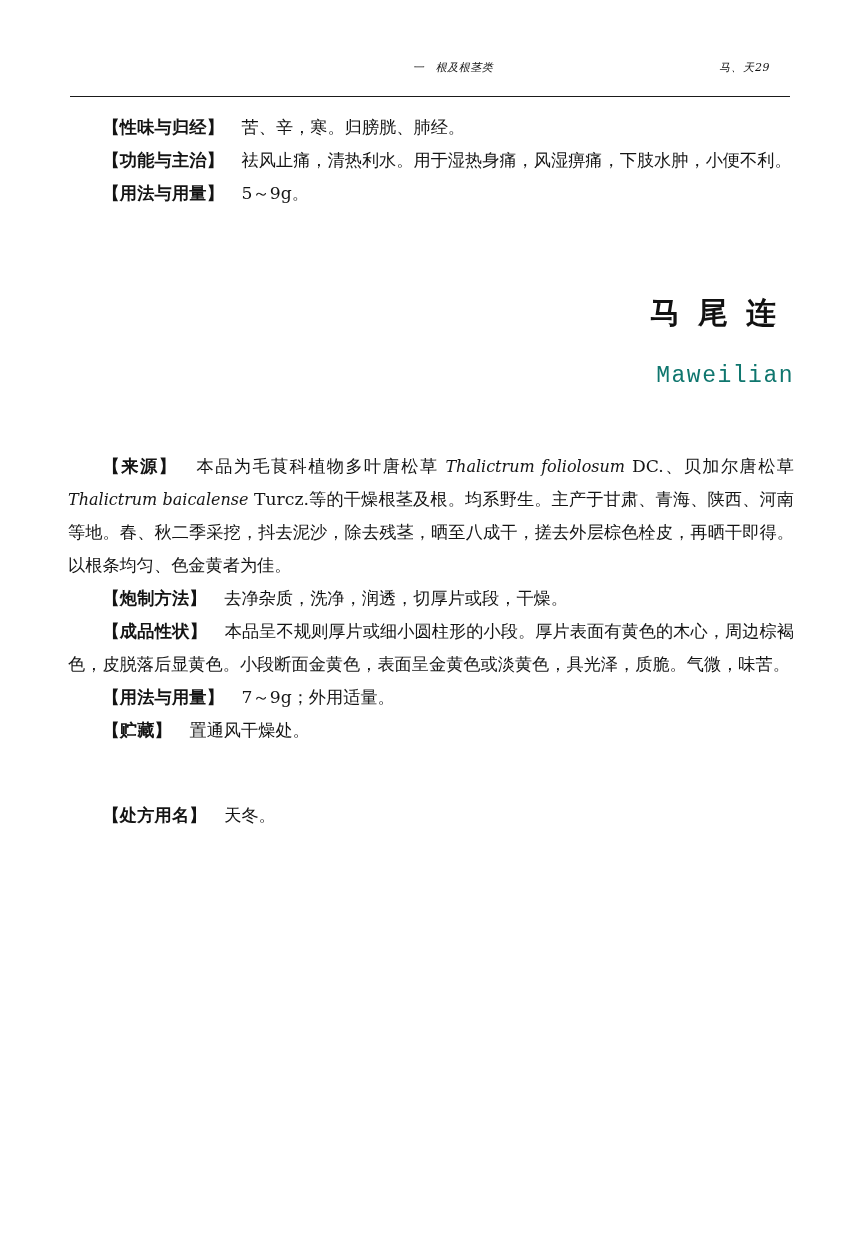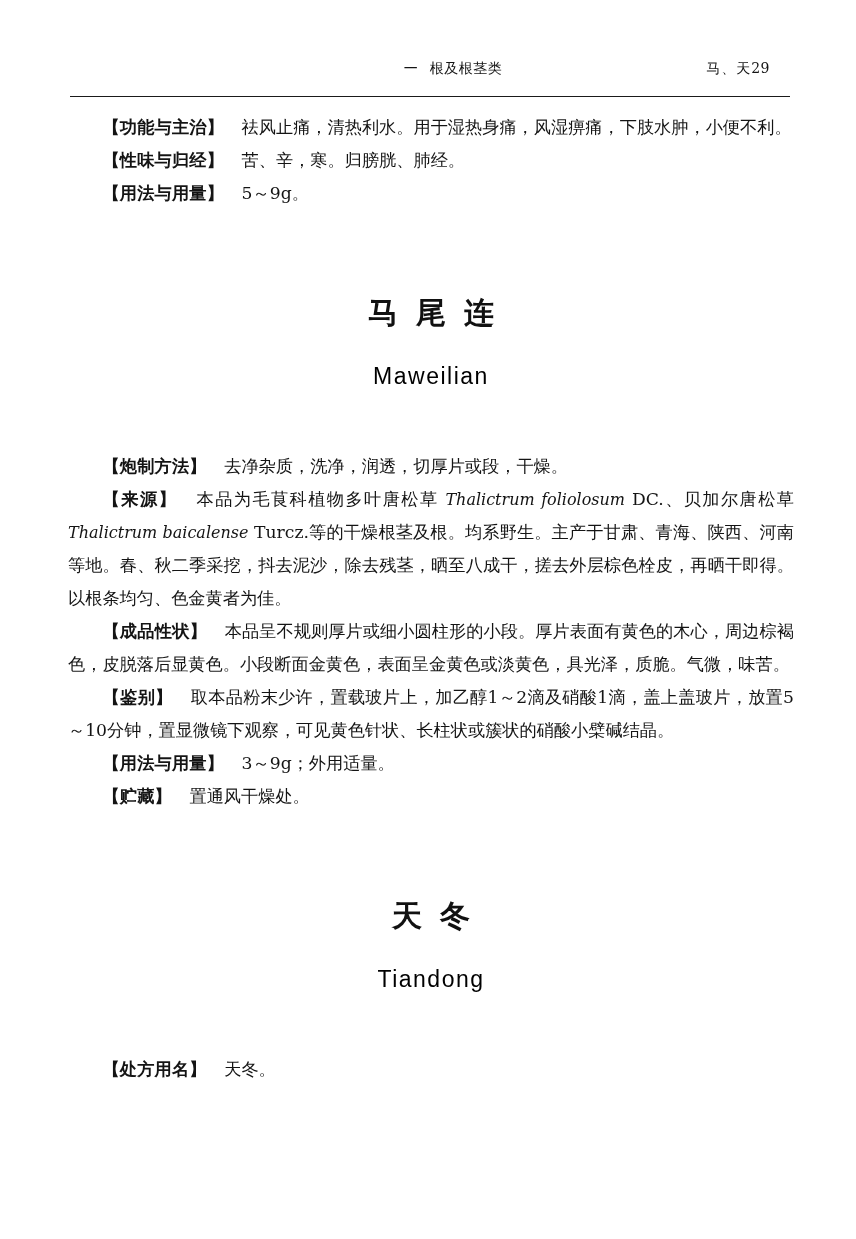--- a/index.html
+++ b/index.html
@@ -21,22 +21,23 @@
     width: 856px;
     height: 1239px;
     box-sizing: border-box;
     padding: 56px 62px 20px 68px;
   }
 
   
   .header {
     position: relative;
     height: 34px;
-    font-size: 14px;
+    font-size: 11px;
     letter-spacing: 0.5px;
+    font-style: italic;
   }
   .header .center {
     position: absolute;
     left: 0; right: 0;
     top: 4px;
     text-align: center;
     padding-left: 44px;
   }
   .header .center .dash {
     letter-spacing: 2px;
@@ -77,36 +78,36 @@
   }
   .tag + .sp { display: inline-block; width: 0.7em; }
   .latin {
     font-style: italic;
     font-family: "DejaVu Serif", "Liberation Serif", serif;
     font-size: 16px;
   }
 
   
   .entry-head {
-    text-align: center;
+    text-align: right;
     margin-top: 74px;
   }
   .entry-head .cn {
     font-family: "DejaVu Sans", "Liberation Sans", sans-serif;
     font-weight: bold;
     font-size: 30px;
     letter-spacing: 18px;
     padding-left: 18px;
     color: #111;
   }
   .entry-head .py {
-    font-family: Liberation Sans, sans-serif;
+    font-family: Liberation Mono, monospace;
     font-size: 23px;
     letter-spacing: 1.5px;
-    color: #000000;
+    color: #0f766e;
     margin-top: 12px;
   }
   .gap-after-head { height: 52px; }
 </style>
 </head>
 <body>
 
 <div class="page">
 
   <div class="header">
@@ -115,75 +116,67 @@
     </div>
     <div class="right">
       <span class="chap">马、天</span><span class="pageno">29</span>
     </div>
   </div>
   <div class="rule"></div>
 
   <div class="body">
 
     <p class="para">
+      <span class="tag">【性味与归经】</span><span class="sp"></span>
+      <span>苦、辛，寒。归膀胱、肺经。</span>
+    </p>
+    <p class="para">
       <span class="tag">【功能与主治】</span><span class="sp"></span>
       <span>祛风止痛，清热利水。用于湿热身痛，风湿痹痛，下肢水肿，小便不利。</span>
-    </p>
-    <p class="para">
-      <span class="tag">【性味与归经】</span><span class="sp"></span>
-      <span>苦、辛，寒。归膀胱、肺经。</span>
     </p>
     <p class="para">
       <span class="tag">【用法与用量】</span><span class="sp"></span>
       <span>5～9g。</span>
     </p>
 
     <div class="entry-head">
       <div class="cn">马尾连</div>
       <div class="py">Maweilian</div>
     </div>
     <div class="gap-after-head"></div>
 
 
     <p class="para">
-      <span class="tag">【炮制方法】</span><span class="sp"></span>
-      <span>去净杂质，洗净，润透，切厚片或段，干燥。</span>
+      <span class="tag">【来源】</span><span class="sp"></span>
+      <span>本品为毛茛科植物多叶唐松草 </span><span class="latin">Thalictrum foliolosum</span><span> DC.、贝加尔唐松草 </span><span class="latin">Thalictrum baicalense</span><span> Turcz.等的干燥根茎及根。均系野生。主产于甘肃、青海、陕西、河南等地。春、秋二季采挖，抖去泥沙，除去残茎，晒至八成干，搓去外层棕色栓皮，再晒干即得。以根条均匀、色金黄者为佳。</span>
     </p>
 
     <p class="para">
-      <span class="tag">【来源】</span><span class="sp"></span>
-      <span>本品为毛茛科植物多叶唐松草 </span><span class="latin">Thalictrum foliolosum</span><span> DC.、贝加尔唐松草 </span><span class="latin">Thalictrum baicalense</span><span> Turcz.等的干燥根茎及根。均系野生。主产于甘肃、青海、陕西、河南等地。春、秋二季采挖，抖去泥沙，除去残茎，晒至八成干，搓去外层棕色栓皮，再晒干即得。以根条均匀、色金黄者为佳。</span>
+      <span class="tag">【炮制方法】</span><span class="sp"></span>
+      <span>去净杂质，洗净，润透，切厚片或段，干燥。</span>
     </p>
 
     <p class="para">
       <span class="tag">【成品性状】</span><span class="sp"></span>
       <span>本品呈不规则厚片或细小圆柱形的小段。厚片表面有黄色的木心，周边棕褐色，皮脱落后显黄色。小段断面金黄色，表面呈金黄色或淡黄色，具光泽，质脆。气微，味苦。</span>
     </p>
 
-    <p class="para">
-      <span class="tag">【鉴别】</span><span class="sp"></span>
-      <span>取本品粉末少许，置载玻片上，加乙醇1～2滴及硝酸1滴，盖上盖玻片，放置5～10分钟，置显微镜下观察，可见黄色针状、长柱状或簇状的硝酸小檗碱结晶。</span>
-    </p>
 
 
 
     <p class="para">
       <span class="tag">【用法与用量】</span><span class="sp"></span>
-      <span>3～9g；外用适量。</span>
+      <span>7～9g；外用适量。</span>
     </p>
 
     <p class="para">
       <span class="tag">【贮藏】</span><span class="sp"></span>
       <span>置通风干燥处。</span>
     </p>
 
-    <div class="entry-head">
-      <div class="cn">天冬</div>
-      <div class="py">Tiandong</div>
-    </div>
     <div class="gap-after-head"></div>
 
     <p class="para">
       <span class="tag">【处方用名】</span><span class="sp"></span>
       <span>天冬。</span>
     </p>
 
   </div>
 </div>
 

